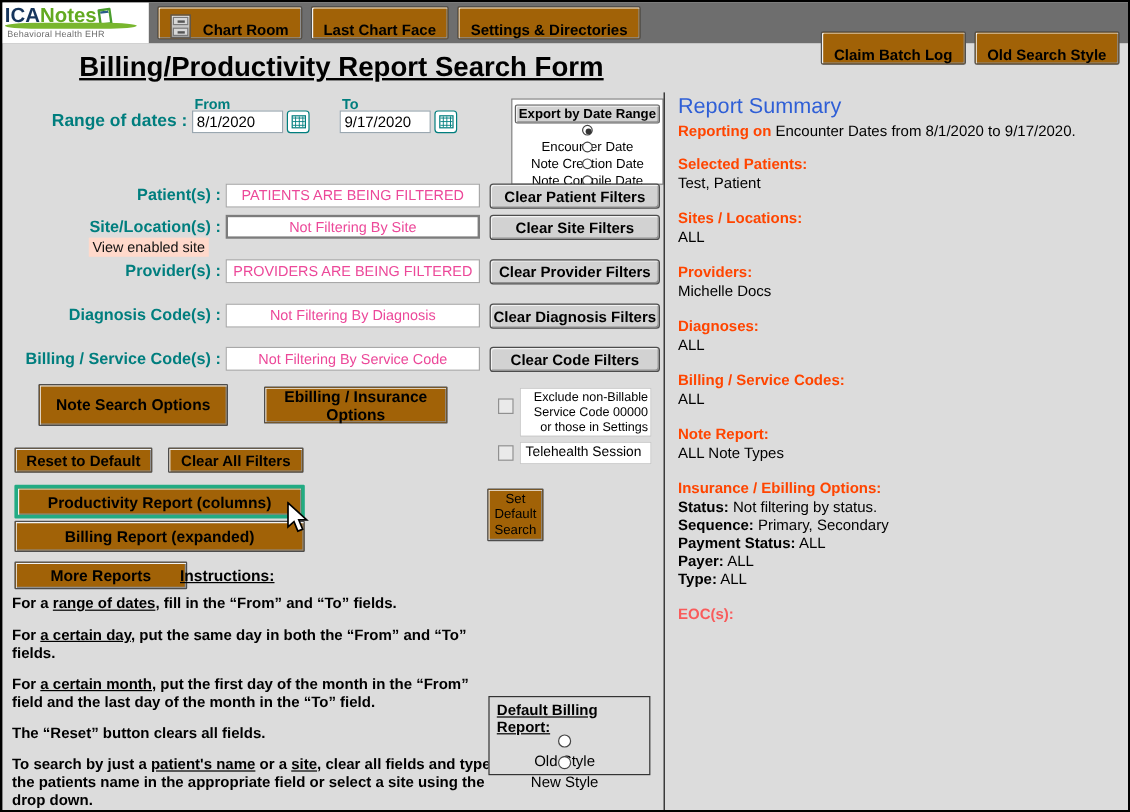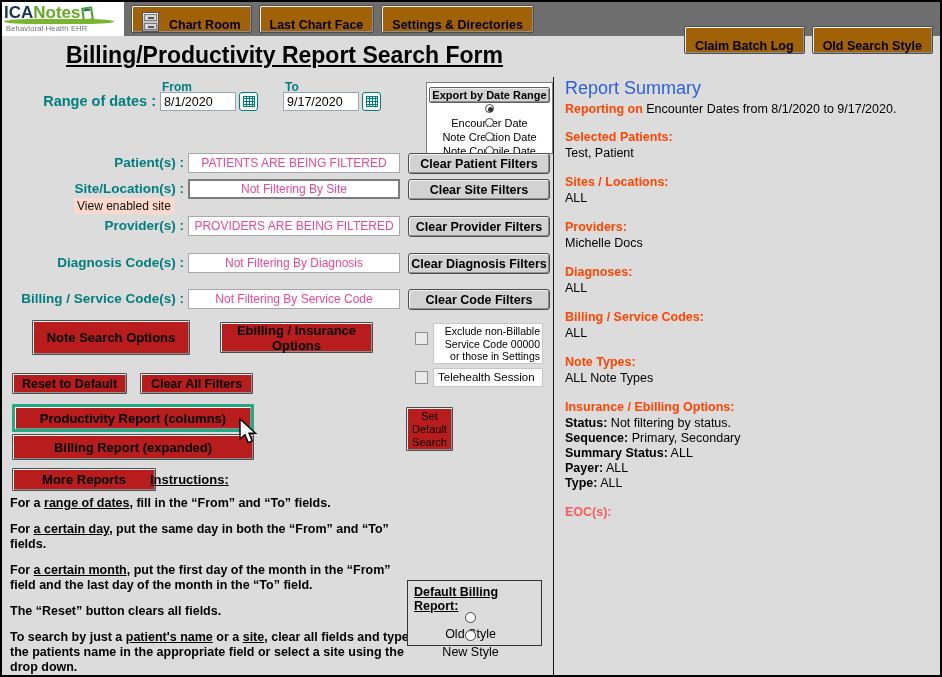--- a/index.html
+++ b/index.html
@@ -44,21 +44,21 @@
   
   .filter-row { position:absolute; left:0; width:551px; height:24px; }
   #fr1 { top:151px; } #fr2 { top:177px; } #fr3 { top:214px; } #fr4 { top:251px; } #fr5 { top:287px; }
   .f-label { position:absolute; left:0; top:2px; width:182px; text-align:right; color:var(--teal); font-weight:bold; font-size:13.5px; white-space:nowrap; }
   .f-input { position:absolute; left:186px; top:0; width:212px; height:20px; background:#fff; border:1px solid #a8a8a8; text-align:center; font-size:12px; color:#ec4899; }
   #fr2 .f-input { border:2px solid #7c7c7c; }
   .f-btn { position:absolute; left:406px; top:0; width:142px; height:21px; background:#d2d2d2; border:1px solid #4d4d4d; border-radius:3px; box-shadow:inset 1px 1px 0 #f2f2f2, inset -1px -1px 0 #8f8f8f; font-size:12.5px; font-weight:bold; cursor:pointer; }
   .site-note { position:absolute; left:72px; top:196px; background:var(--pinknote); font-size:12px; color:#111; padding:1px 3px; cursor:pointer; }
 
   
-  .big-btn { position:absolute; background:#b91c1c; border:1px solid #4d4d4d; box-shadow:inset 1px 1px 0 #f2f2f2, inset -1px -1px 0 #8f8f8f; font-size:13px; font-weight:bold; cursor:pointer; border-radius:1px; }
+  .big-btn { position:absolute; background:#a16207; border:1px solid #4d4d4d; box-shadow:inset 1px 1px 0 #f2f2f2, inset -1px -1px 0 #8f8f8f; font-size:13px; font-weight:bold; cursor:pointer; border-radius:1px; }
   #note-search-btn { left:30px; top:318px; width:158px; height:35px; }
   #ebilling-btn { left:218px; top:320px; width:153px; height:31px; }
   #reset-btn { left:10px; top:371px; width:115px; height:21px; font-size:12.5px; }
   #clearall-btn { left:138px; top:371px; width:113px; height:21px; font-size:12.5px; }
   #productivity-btn { left:10px; top:402px; width:242px; height:28px; border:3px solid var(--focus); font-size:13px; }
   #billing-btn { left:10px; top:432px; width:242px; height:26px; }
   #more-btn { left:10px; top:466px; width:144px; height:23px; }
   #setdefault-btn { left:404px; top:405px; width:47px; height:44px; font-size:11px; font-weight:normal; line-height:13px; }
   .cb { position:absolute; width:13px; height:13px; background:#eaeaea; border:1px solid #909090; cursor:pointer; }
   #exclude-cb { left:413px; top:330px; }
@@ -250,28 +250,28 @@
         </div>
         <div class="sum-section">
           <div class="sum-heading">Diagnoses:</div>
           <div class="sum-line">ALL</div>
         </div>
         <div class="sum-section">
           <div class="sum-heading">Billing / Service Codes:</div>
           <div class="sum-line">ALL</div>
         </div>
         <div class="sum-section">
-          <div class="sum-heading">Note Types:</div>
+          <div class="sum-heading">Note Report:</div>
           <div class="sum-line">ALL Note Types</div>
         </div>
         <div class="sum-section">
           <div class="sum-heading">Insurance / Ebilling Options:</div>
           <div class="sum-line"><span class="blab">Status:</span> Not filtering by status.</div>
           <div class="sum-line"><span class="blab">Sequence:</span> Primary, Secondary</div>
-          <div class="sum-line"><span class="blab">Summary Status:</span> ALL</div>
+          <div class="sum-line"><span class="blab">Payment Status:</span> ALL</div>
           <div class="sum-line"><span class="blab">Payer:</span> ALL</div>
           <div class="sum-line"><span class="blab">Type:</span> ALL</div>
         </div>
         <div class="sum-section">
           <div class="sum-heading salmon">EOC(s):</div>
         </div>
       </div>
   </div>
 
   <svg class="cursor" width="22" height="30" viewBox="0 0 22 30">

